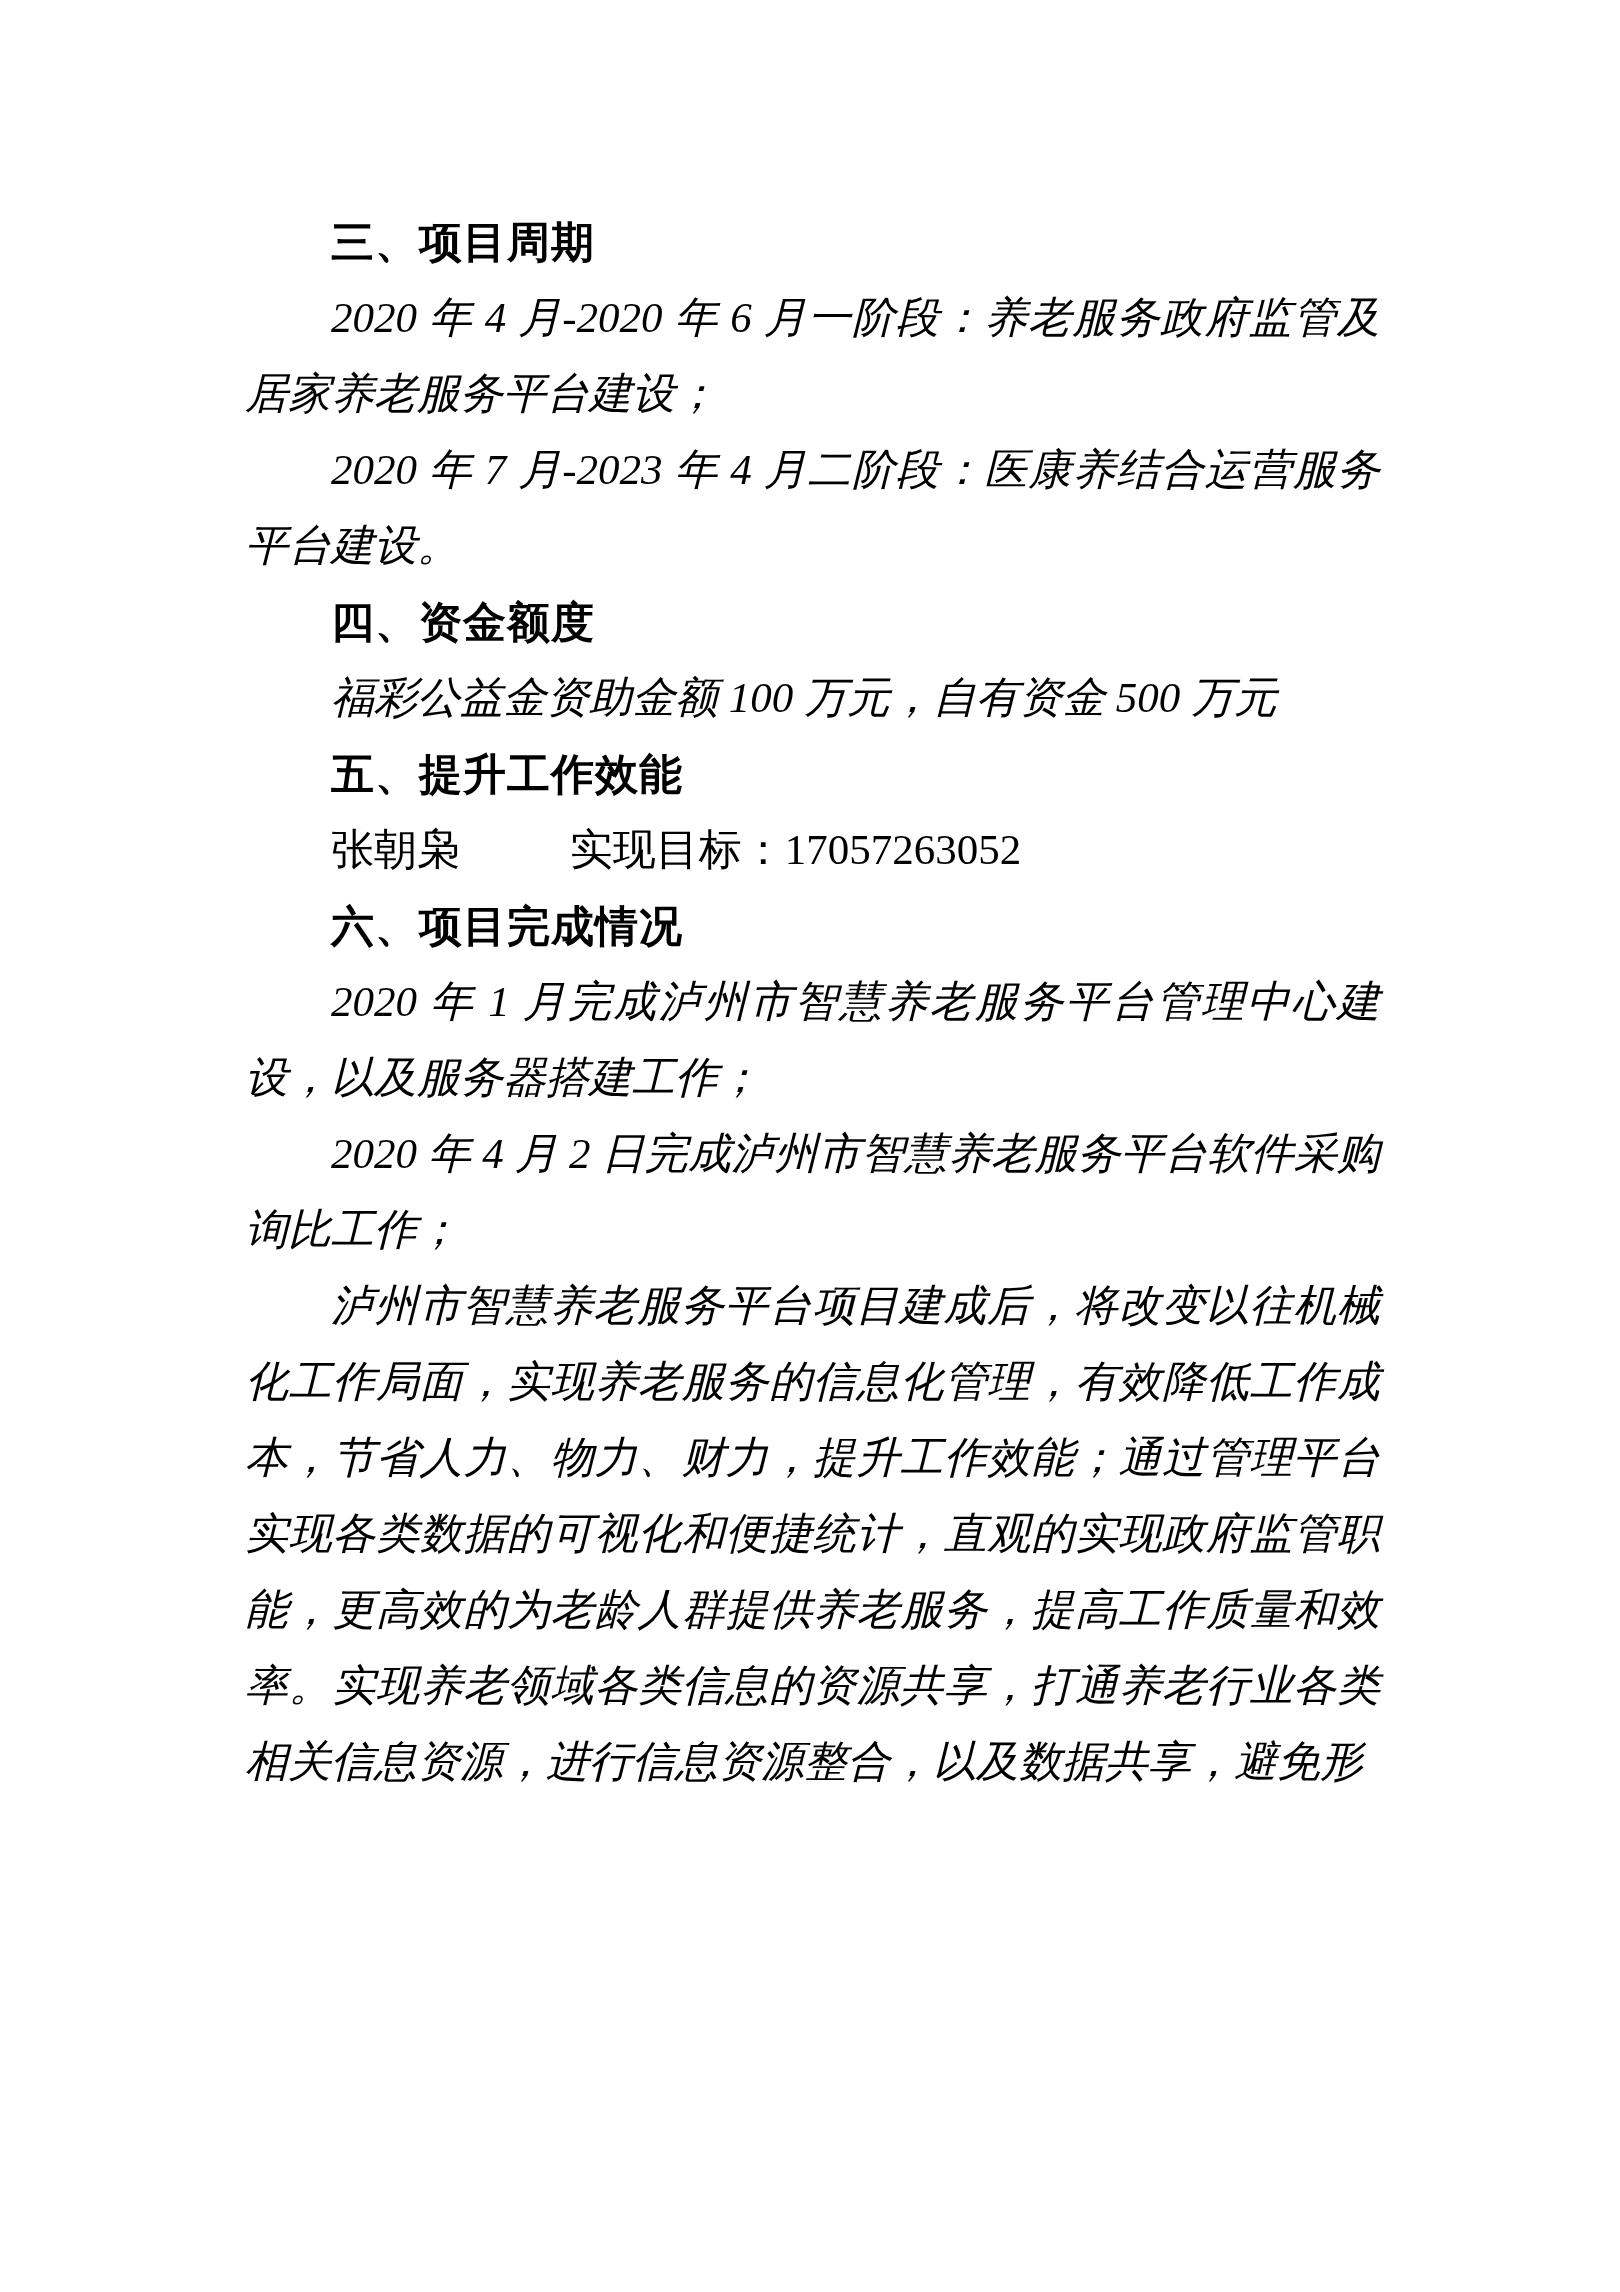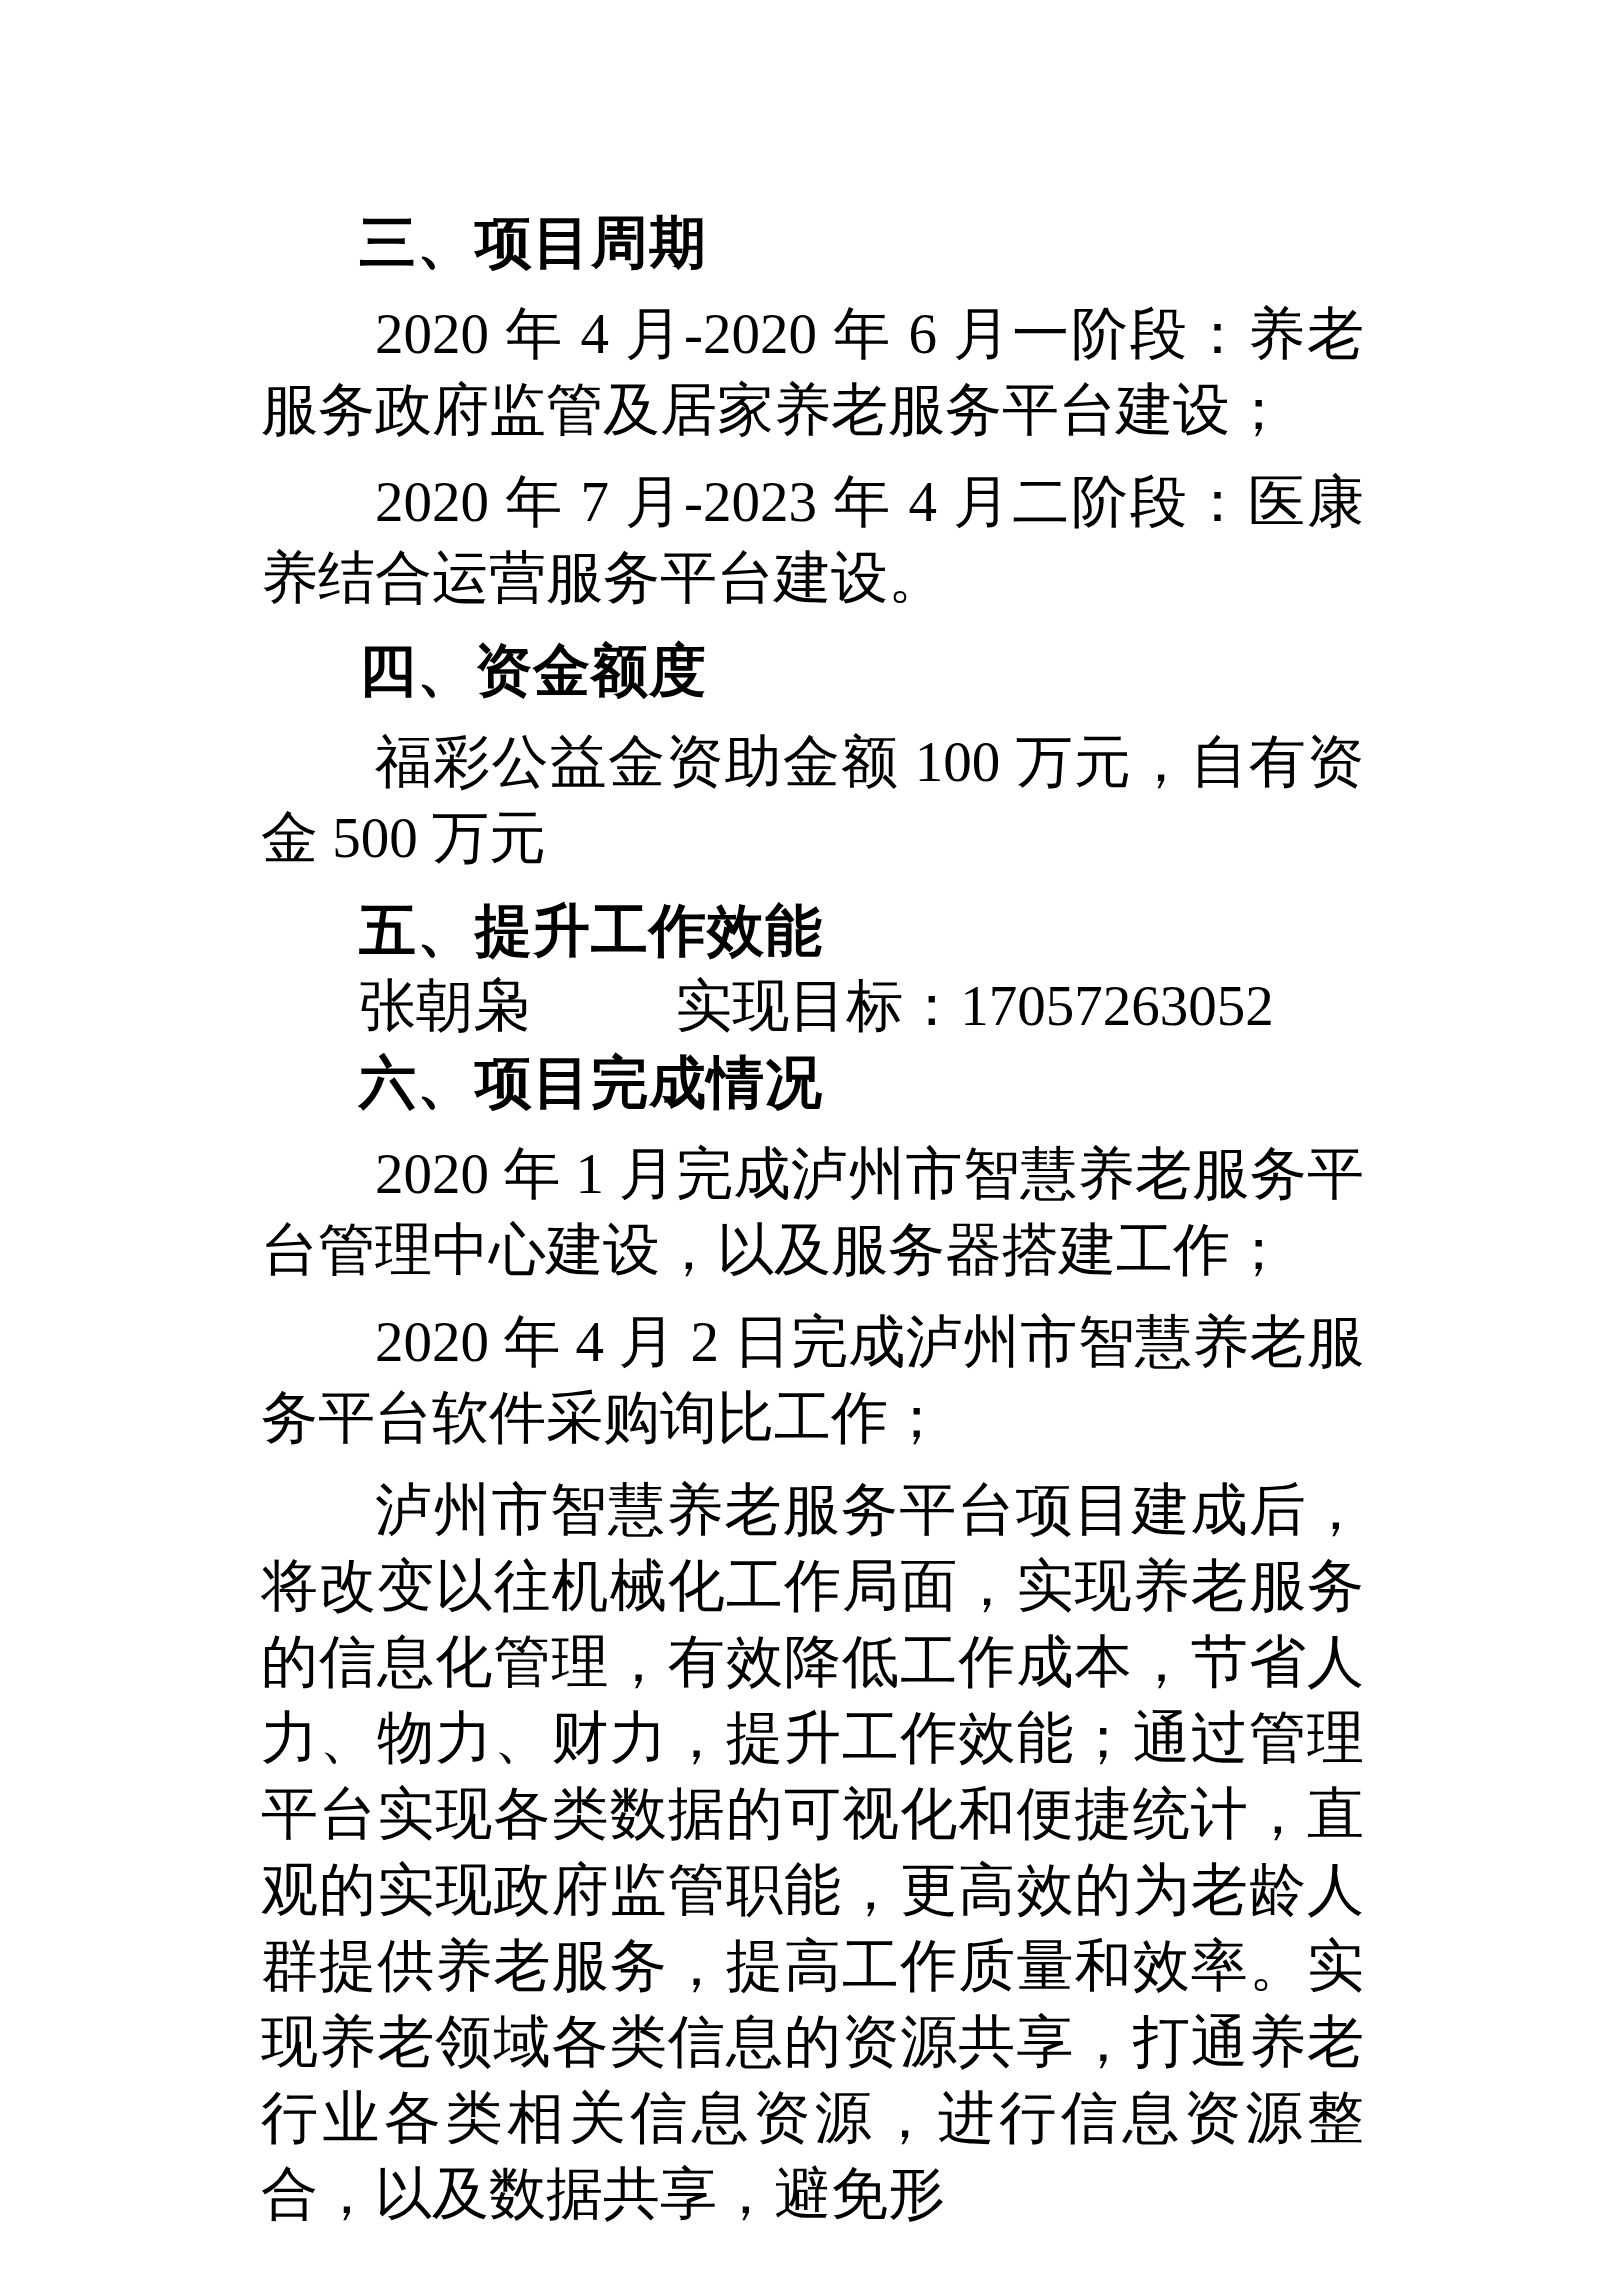--- a/index.html
+++ b/index.html
@@ -14,34 +14,35 @@
     background: #ffffff;
     overflow: hidden;
   }
   .doc-body {
     position: absolute;
     left: 245px;
     top: 204px;
     width: 1135px;
     color: #000000;
     font-family: "Liberation Serif", "DejaVu Serif", serif;
-    font-size: 57px;
+    font-size: 43px;
     line-height: 76px;
     text-align: justify;
     text-justify: inter-character;
   }
   .block-heading {
     font-family: "DejaVu Sans", "Liberation Sans", sans-serif;
     font-weight: 700;
     text-indent: 2em;
     letter-spacing: 1px;
   }
   .block-para {
     text-indent: 2em;
-    margin: 16px;
+    margin: 0;
+    font-style: italic;
   }
   .block-contact {
     text-indent: 2em;
     margin: 0;
     text-align: left;
   }
   .contact-gap {
     display: inline-block;
     width: 2.55em;
   }

